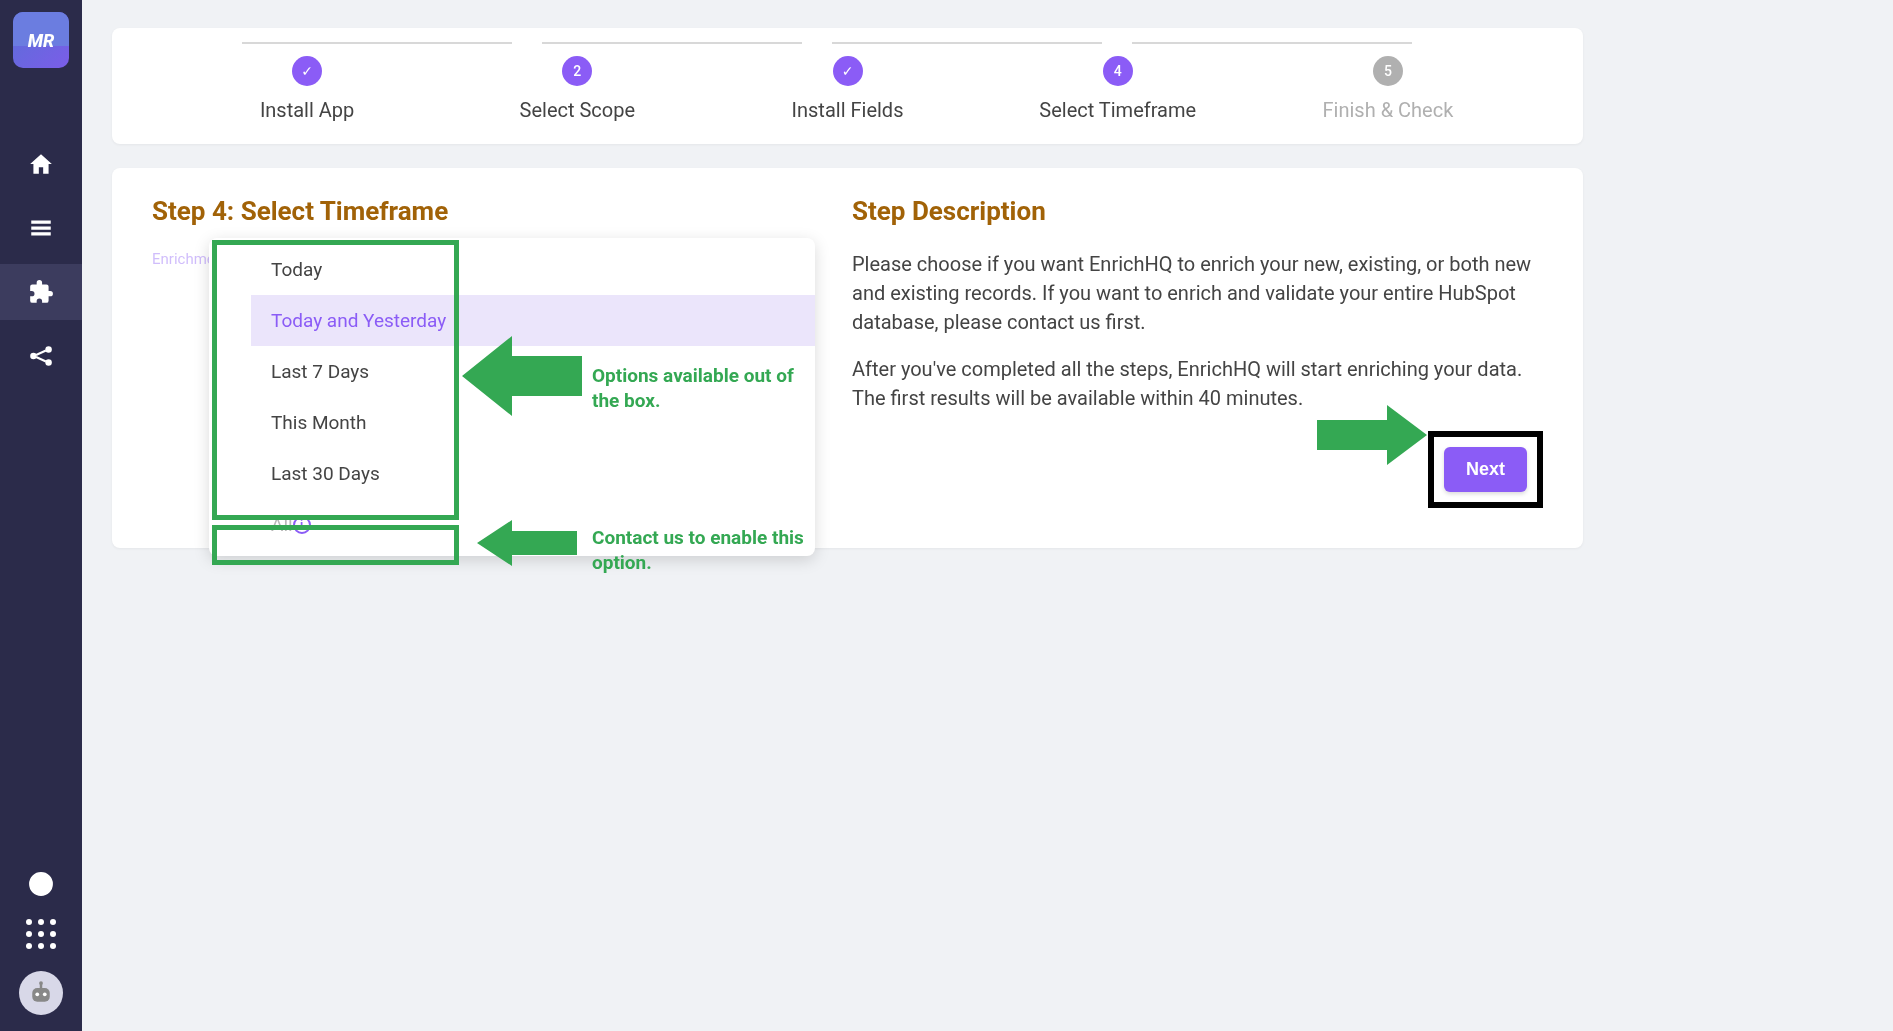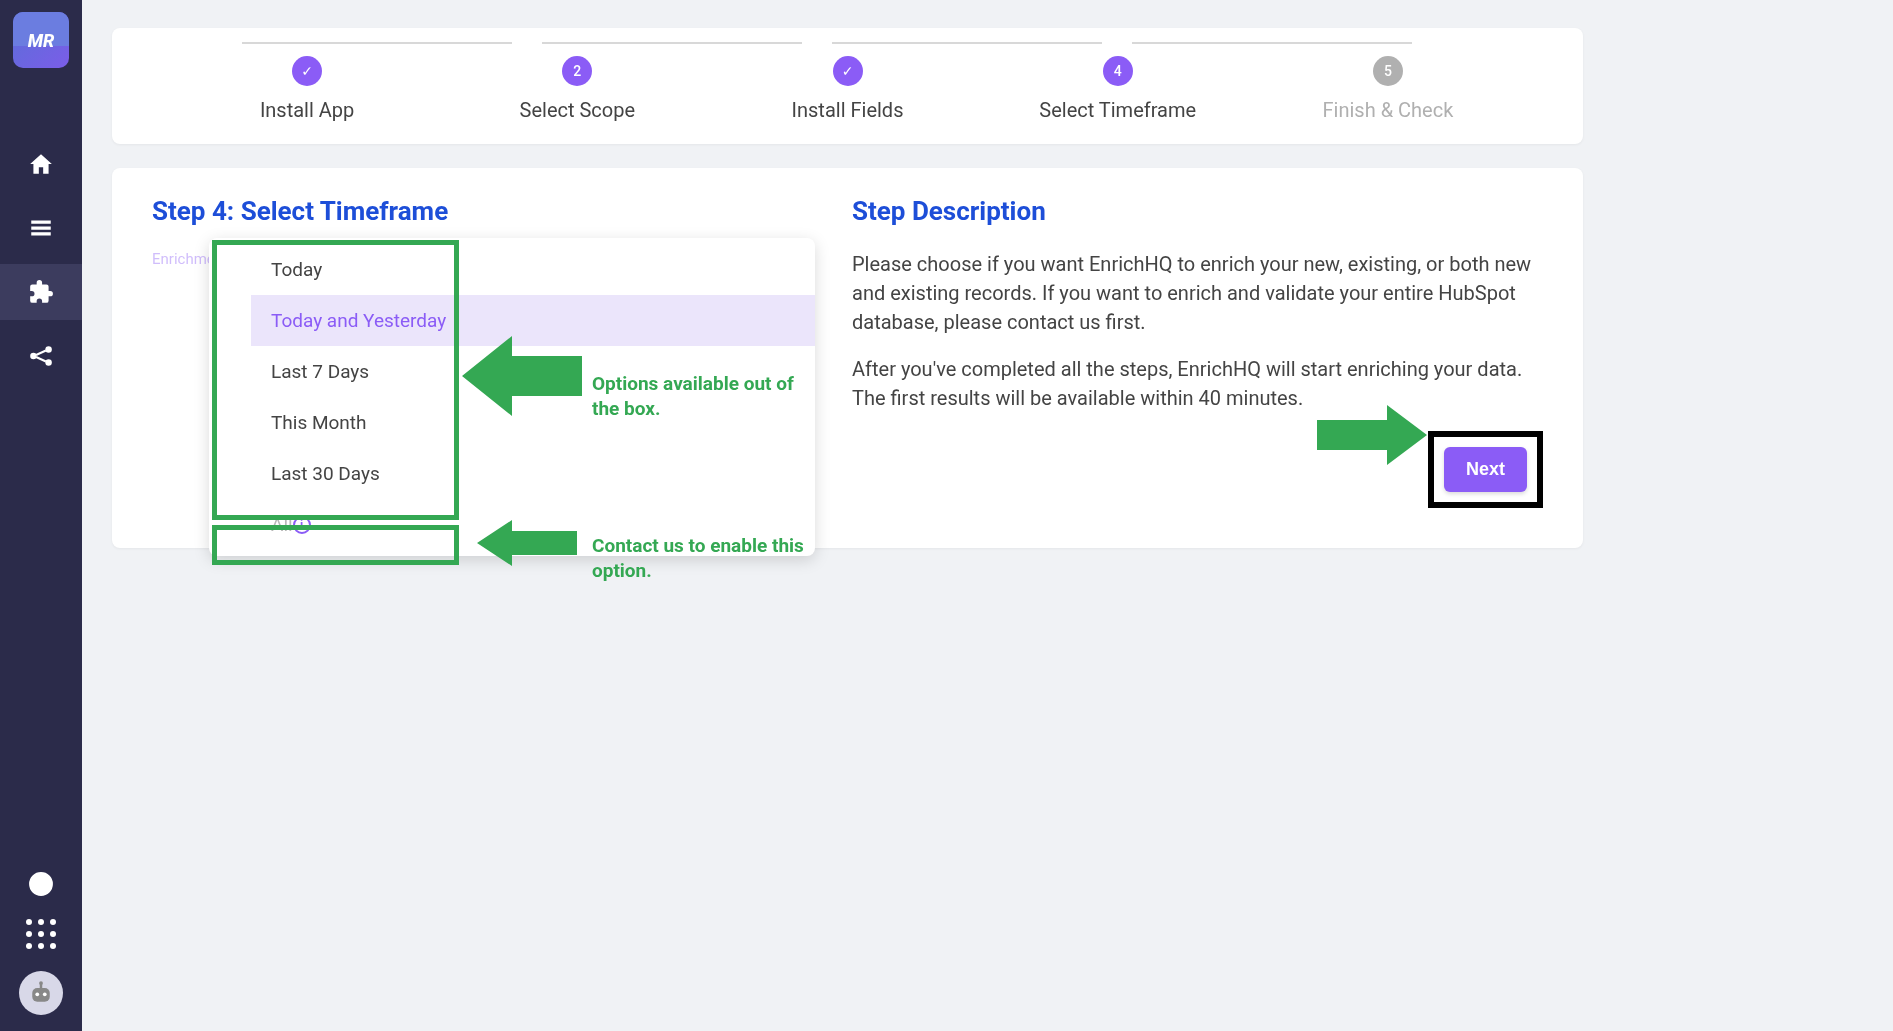--- a/index.html
+++ b/index.html
@@ -144,21 +144,21 @@
     display: flex;
     gap: 80px;
     box-shadow: 0 1px 3px rgba(0,0,0,0.05);
     position: relative;
   }
   .left-col { flex: 0 0 620px; }
   .right-col { flex: 1; display: flex; flex-direction: column; }
   .section-title {
     font-size: 26px;
     font-weight: 700;
-    color: #1d4ed8;
+    color: #a16207;
     margin-bottom: 24px;
   }
   .field-label {
     font-size: 15px;
     color: #8b5cf6;
     margin-bottom: 6px;
     opacity: 0.4;
   }
   .desc-text {
     font-size: 20px;
@@ -244,21 +244,20 @@
     pointer-events: none;
   }
   .anno-text {
     position: absolute;
     color: #34a853;
     font-weight: 700;
     font-size: 19px;
     line-height: 1.3;
     z-index: 30;
     pointer-events: none;
-    margin-top: 8px;
   }
   .grid-dots {
     display: grid;
     grid-template-columns: repeat(3, 6px);
     grid-gap: 6px;
   }
   .grid-dots span {
     width: 6px; height: 6px; border-radius: 50%; background: #fff;
   }
 </style>

